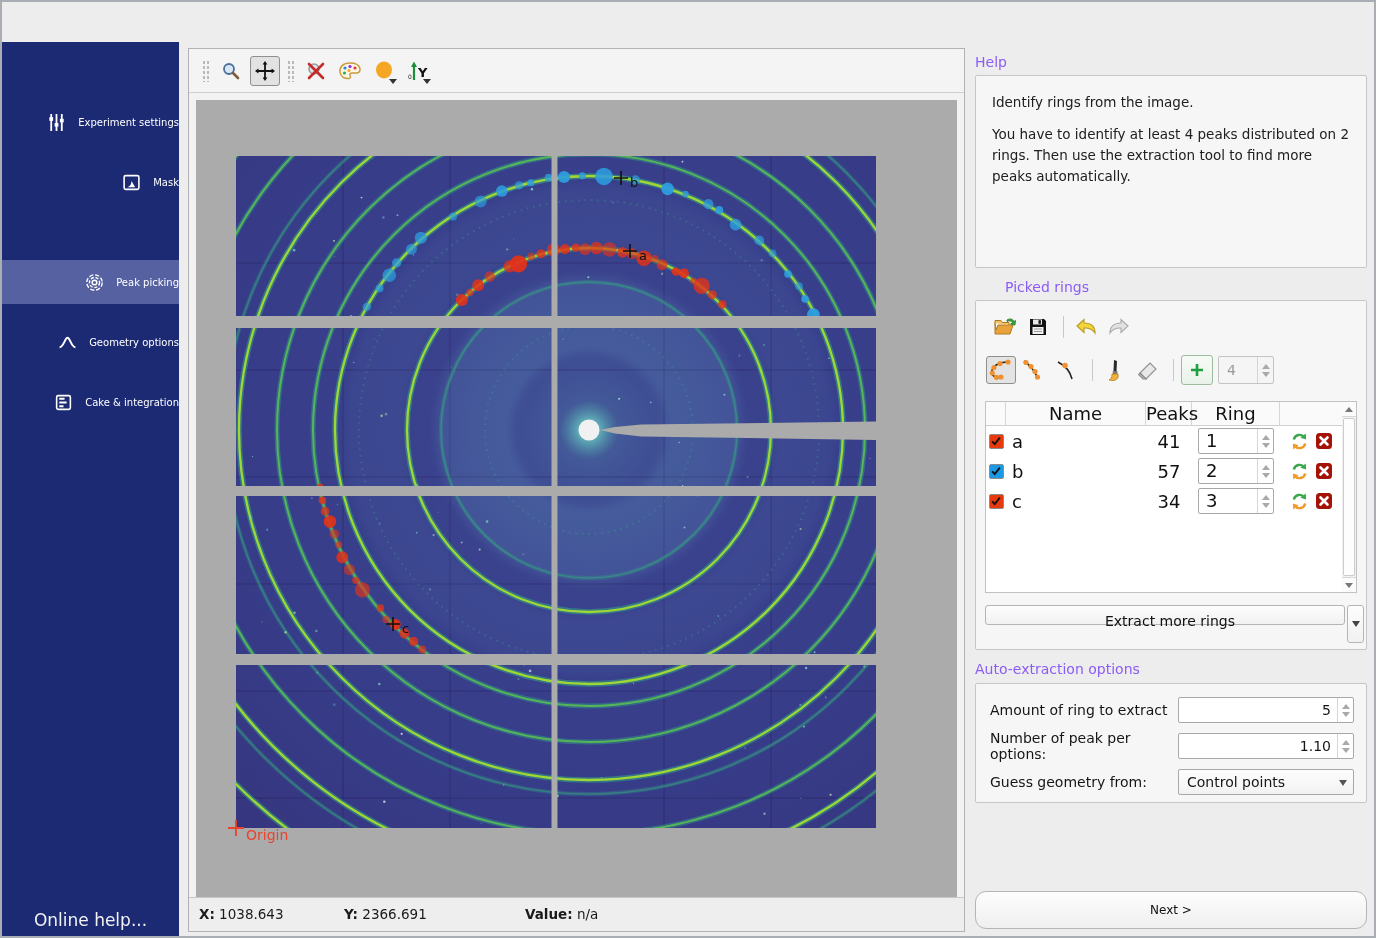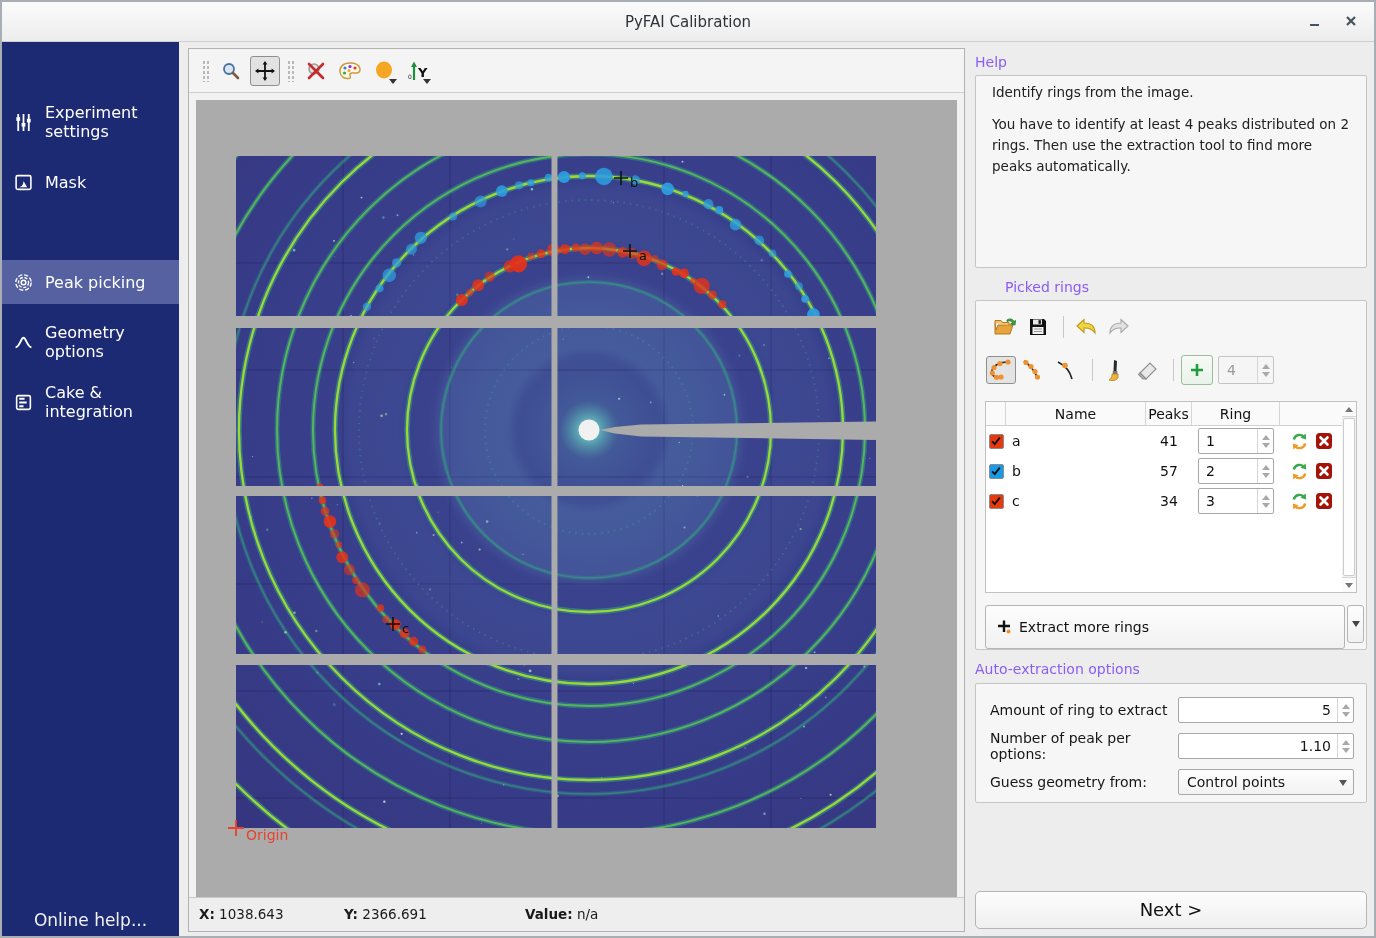--- a/index.html
+++ b/index.html
@@ -10,21 +10,21 @@
   .titlebar { position:absolute; left:0; top:0; right:0; height:40px;
     background:linear-gradient(#fbfbfb,#ededed); border-bottom:1px solid #cfcfcf; }
   .title { position:absolute; left:0; right:0; top:0; height:40px; line-height:40px; text-align:center;
     font-size:15px; font-weight:500; color:#2f3337; }
   .winbtn { position:absolute; top:8px; width:26px; height:24px; text-align:center; color:#46525d; cursor:default; }
   .winbtn svg { display:block; margin:4px auto; }
   .btn-min { right:46px; } .btn-close { right:10px; }
 
   
   .sidebar { position:absolute; left:0; top:40px; bottom:0; width:177px; background:#1c2a74; color:#fff; }
-  .nav-item { position:absolute; left:0; width:177px; height:44px; display:flex; align-items:center; gap:12px; padding-left:12px; font-size:16px; cursor:default; }
+  .nav-item { position:absolute; left:0; width:177px; height:44px; display:flex; align-items:center; gap:12px; padding-left:12px; font-size:10px; cursor:default;justify-content:flex-end; }
   .nav-item.sel { background:#5561a0; }
   .nav-item svg { flex:none; }
   .online-help { position:absolute; bottom:6px; left:0; width:177px; text-align:center; font-size:17px; color:#f2f2f2; }
 
   
   .plot-frame { position:absolute; left:186px; top:46px; width:777px; height:884px; background:#f2f2f2; border:1px solid #b2b2b2; }
   .plot-toolbar { position:absolute; left:0; top:0; right:0; height:44px; background:#f4f4f4; border-bottom:1px solid #cfcfcf; display:flex; align-items:center; padding-left:8px; }
   .grip { width:7px; height:22px; margin:0 5px; background-image:radial-gradient(#b9b9b9 1px, transparent 1.2px); background-size:4px 5px; }
   .tbtn { width:30px; height:30px; display:flex; align-items:center; justify-content:center; border:1px solid transparent; border-radius:3px; margin:0 2px; position:relative; }
   .tbtn.pressed { background:#e2e2e2; border-color:#8f8f8f; }
@@ -34,85 +34,72 @@
   .plot-status { position:absolute; left:0; right:0; bottom:0; height:34px; background:#eeeeee; border-top:1px solid #c9c9c9; font-size:13.5px; color:#1a1a1a; }
   .plot-status b { font-weight:bold; }
   .st { position:absolute; top:8px; }
   .st-x { left:10px; } .st-y { left:155px; } .st-v { left:336px; }
 
   
   .rpanel { position:absolute; left:966px; top:40px; right:2px; bottom:0; background:#ededed; }
   .sec-label { position:absolute; left:7px; font-size:14px; color:#8b5cf6; }
   .gbox { position:absolute; left:7px; width:392px; background:#f6f6f6; border:1px solid #c6c6c6; border-radius:2px; }
   .help-label { top:12px; }
-  .help-box { top:33px; height:193px; padding:6px 16px; font-size:13.5px; color:#202020; line-height:1.55; }
+  .help-box { top:33px; height:193px; padding:16px 16px; font-size:13.5px; color:#202020; line-height:1.55; }
   .help-box p { margin-bottom:11px; }
   .pr-label { top:237px;margin-left:30px; }
   .pr-box { top:258px; height:350px; }
   .ptb1 { position:absolute; left:14px; top:12px; display:flex; align-items:center; }
   .ptb2 { position:absolute; left:10px; top:54px; display:flex; align-items:center; }
   .pbtn { width:30px; height:28px; display:flex; align-items:center; justify-content:center; border:1px solid transparent; border-radius:3px; margin-right:3px; }
   .pbtn.pressed { background:#e3e3e3; border-color:#8f8f8f; }
   .vsep { width:1px; height:22px; background:#c9c9c9; margin:0 7px; }
   .addbtn { width:32px; height:30px; border:1px solid #9dbb9d; border-radius:3px; background:linear-gradient(#f6faf6,#e9f2e9); display:flex; align-items:center; justify-content:center; margin-right:5px; }
   .spin4 { width:56px; height:28px; background:#f5f5f5; border:1px solid #c4c4c4; border-radius:2px; color:#9a9a9a; font-size:14px; display:flex; align-items:center; padding-left:8px; position:relative; }
   .spincol { position:absolute; right:0; top:0; bottom:0; width:16px; border-left:1px solid #d5d5d5; display:flex; flex-direction:column; align-items:center; justify-content:center; gap:3px; }
   .sarr-up { width:0;height:0;border-left:4px solid transparent;border-right:4px solid transparent;border-bottom:5px solid #a9a9a9; }
   .sarr-dn { width:0;height:0;border-left:4px solid transparent;border-right:4px solid transparent;border-top:5px solid #a9a9a9; }
 
   
-  .ptable { position:absolute; left:9px; top:100px; width:360px; height:192px; background:#fff; border:1px solid #c2c2c2; font-size:14px; color:#111; }
+  .ptable { position:absolute; left:9px; top:100px; width:360px; height:192px; background:#fff; border:1px solid #c2c2c2; font-size:18px; color:#111; }
   .thead { display:flex; height:24px; line-height:24px; background:#fafafa; border-bottom:1px solid #d0d0d0; }
   .th { text-align:center; border-right:1px solid #d6d6d6; }
   .th-cb { width:20px; } .th-name { width:140px; } .th-peaks { width:46px; } .th-ring { width:88px; } .th-act { width:62px; border-right:none; }
   .trow { display:flex; align-items:center; height:30px; }
   .td-cb { width:20px; display:flex; justify-content:center; }
   .cb { width:15px; height:15px; border:1px solid #8b8b8b; border-radius:2px; display:flex; align-items:center; justify-content:center; }
   .td-name { width:140px; padding-left:6px; }
   .td-peaks { width:46px; text-align:center; }
   .td-ring { width:88px; display:flex; justify-content:center; }
   .rspin { width:76px; height:26px; background:#fff; border:1px solid #a8a8a8; border-radius:2px; position:relative; padding-left:7px; line-height:24px; }
   .td-act { width:62px; display:flex; gap:6px; justify-content:center; }
   .vscroll { position:absolute; right:9px; top:100px; width:15px; height:192px; background:#f1f1f1; border:1px solid #c2c2c2; border-left:none; }
   .sc-btn { position:absolute; left:0; right:0; height:15px; background:#fbfbfb; display:flex; align-items:center; justify-content:center; }
   .sc-up { top:0; border-bottom:1px solid #d8d8d8; } .sc-dn { bottom:0; border-top:1px solid #d8d8d8; }
   .sc-thumb { position:absolute; left:1px; right:1px; top:16px; height:158px; background:#fdfdfd; border:1px solid #cdcdcd; border-radius:2px; }
 
-  .extract { position:absolute; left:9px; top:304px; width:360px; height:44px; background:linear-gradient(#fdfdfd,#f1f1f1); border:1px solid #b5b5b5; border-radius:3px; display:flex; align-items:center; padding-left:10px; font-size:14px; color:#111; gap:7px; }
+  .extract { position:absolute; left:9px; top:304px; width:360px; height:20px; background:linear-gradient(#fdfdfd,#f1f1f1); border:1px solid #b5b5b5; border-radius:3px; display:flex; align-items:center; padding-left:10px; font-size:14px; color:#111; gap:7px;flex-direction:column; }
   .extract-dd { position:absolute; left:371px; top:304px; width:17px; height:38px; background:linear-gradient(#fdfdfd,#f1f1f1); border:1px solid #b5b5b5; border-radius:3px; display:flex; align-items:center; justify-content:center; }
 
   .ax-label { top:619px; }
   .ax-box { top:641px; height:120px; font-size:14px; color:#161616; }
   .ax-row { position:absolute; left:14px; right:12px; height:26px; display:flex; align-items:center; }
   .ax-row .lbl { flex:1; }
   .field { width:176px; height:26px; background:#fff; border:1px solid #a8a8a8; border-radius:2px; position:relative; }
   .field .val { position:absolute; right:22px; top:0; line-height:24px; }
   .combo { width:176px; height:26px; background:linear-gradient(#fdfdfd,#f2f2f2); border:1px solid #a8a8a8; border-radius:2px; position:relative; padding-left:8px; line-height:24px; }
   .combo .dd { position:absolute; right:6px; top:10px; width:0; height:0; border-left:4.5px solid transparent; border-right:4.5px solid transparent; border-top:6px solid #555; }
 
-  .next-btn { position:absolute; left:7px; width:392px; top:849px; height:38px; background:linear-gradient(#fdfdfd,#efefef); border:1px solid #b5b5b5; border-radius:5px; text-align:center; line-height:36px; font-size:18px; color:#111; }
+  .next-btn { position:absolute; left:7px; width:392px; top:849px; height:38px; background:linear-gradient(#fdfdfd,#efefef); border:1px solid #b5b5b5; border-radius:11px; text-align:center; line-height:36px; font-size:12px; color:#111; }
 </style>
 </head>
 <body>
 
 <div class="window">
 
-  <div class="titlebar">
-    <div class="title">PyFAI Calibration</div>
-    <div class="winbtn btn-min">
-      <svg width="14" height="14" viewBox="0 0 14 14">
-          <rect x="2" y="10" width="9" height="2" fill="#46525d"></rect>
-        </svg>
-    </div>
-    <div class="winbtn btn-close">
-      <svg width="14" height="14" viewBox="0 0 14 14">
-          <path d="M3 3 L11 11 M11 3 L3 11" stroke="#46525d" stroke-width="2.2"></path>
-        </svg>
-    </div>
-  </div>
 
   <div class="sidebar">
     <div class="nav-item" style="top:58px">
       <svg width="19" height="19" viewBox="0 0 18 18" fill="none" stroke="#fff" stroke-width="1.7">
         <path d="M4 1v16 M9 1v16 M14 1v16"></path>
           <rect x="2.2" y="4" width="3.6" height="3.4" fill="#fff" stroke="none"></rect>
           <rect x="7.2" y="9.5" width="3.6" height="3.4" fill="#fff" stroke="none"></rect>
           <rect x="12.2" y="5.5" width="3.6" height="3.4" fill="#fff" stroke="none"></rect>
       </svg>
       <span>Experiment settings</span>

